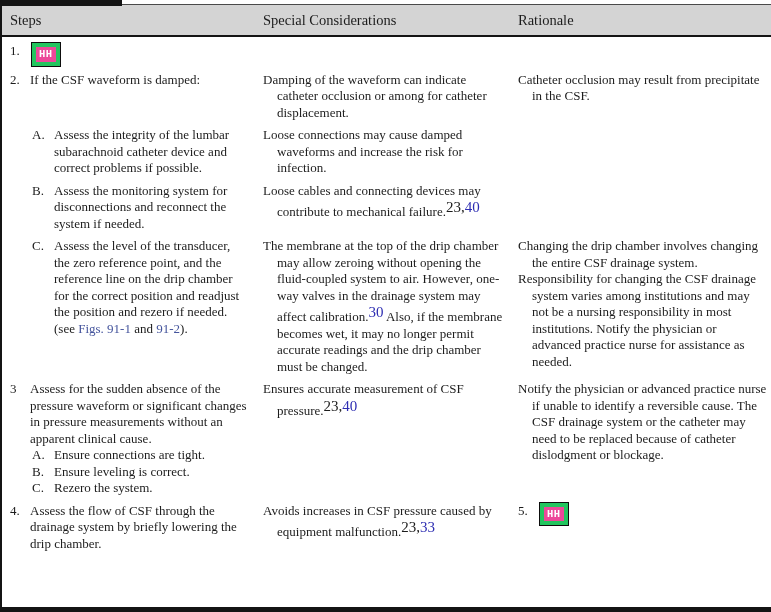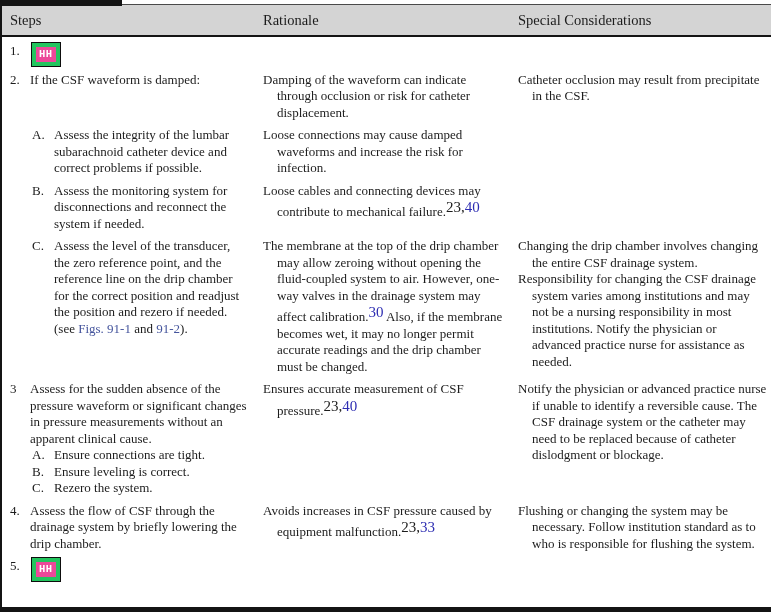--- a/index.html
+++ b/index.html
@@ -48,41 +48,41 @@
   .link{color:var(--link);}
 </style>
 </head>
 <body>
 
 <div class="top-partial"></div>
 <div class="left-border"></div>
 
 <div class="header-band">
   <div class="hcell">Steps</div>
+  <div class="hcell">Special Considerations</div>
   <div class="hcell">Rationale</div>
-  <div class="hcell">Special Considerations</div>
 </div>
 
 <div class="table-body">
     <div class="cell">
       <div class="step-item">
         <span class="step-label">1.</span>
         <span class="step-text"><span class="hh-icon">HH</span></span>
       </div>
     </div>
     <div class="cell"></div>
     <div class="cell"></div>
     <div class="cell">
       <div class="step-item">
         <span class="step-label">2.</span>
         <span class="step-text"><span>If the CSF waveform is damped:</span></span>
       </div>
     </div>
     <div class="cell">
-      <p class="hang"><span>Damping of the waveform can indicate through occlusion or risk for catheter displacement.</span></p>
+      <p class="hang"><span>Damping of the waveform can indicate catheter occlusion or among for catheter displacement.</span></p>
     </div>
     <div class="cell">
       <p class="hang"><span>Catheter occlusion may result from precipitate in the CSF.</span></p>
     </div>
     <div class="cell">
       <div class="step-item sub">
         <span class="step-label">A.</span>
         <span class="step-text"><span>Assess the integrity of the lumbar subarachnoid catheter device and correct problems if possible.</span></span>
       </div>
     </div>
@@ -140,23 +140,20 @@
     <div class="cell">
       <div class="step-item">
         <span class="step-label">4.</span>
         <span class="step-text"><span>Assess the flow of CSF through the drainage system by briefly lowering the drip chamber.</span></span>
       </div>
     </div>
     <div class="cell">
       <p class="hang"><span>Avoids increases in CSF pressure caused by equipment malfunction.</span><span class="sup">23,</span><span class="sup ref">33</span></p>
     </div>
     <div class="cell">
-      <p class="hang"><span>Flushing or changing the system may be necessary. Follow institution standard as to who is responsible for flushing the system.</span></p>
-    </div>
-    <div class="cell">
       <div class="step-item">
         <span class="step-label">5.</span>
         <span class="step-text"><span class="hh-icon">HH</span></span>
       </div>
     </div>
     <div class="cell"></div>
     <div class="cell"></div>
   </div>
 
 <div class="bottom-bar"></div>

